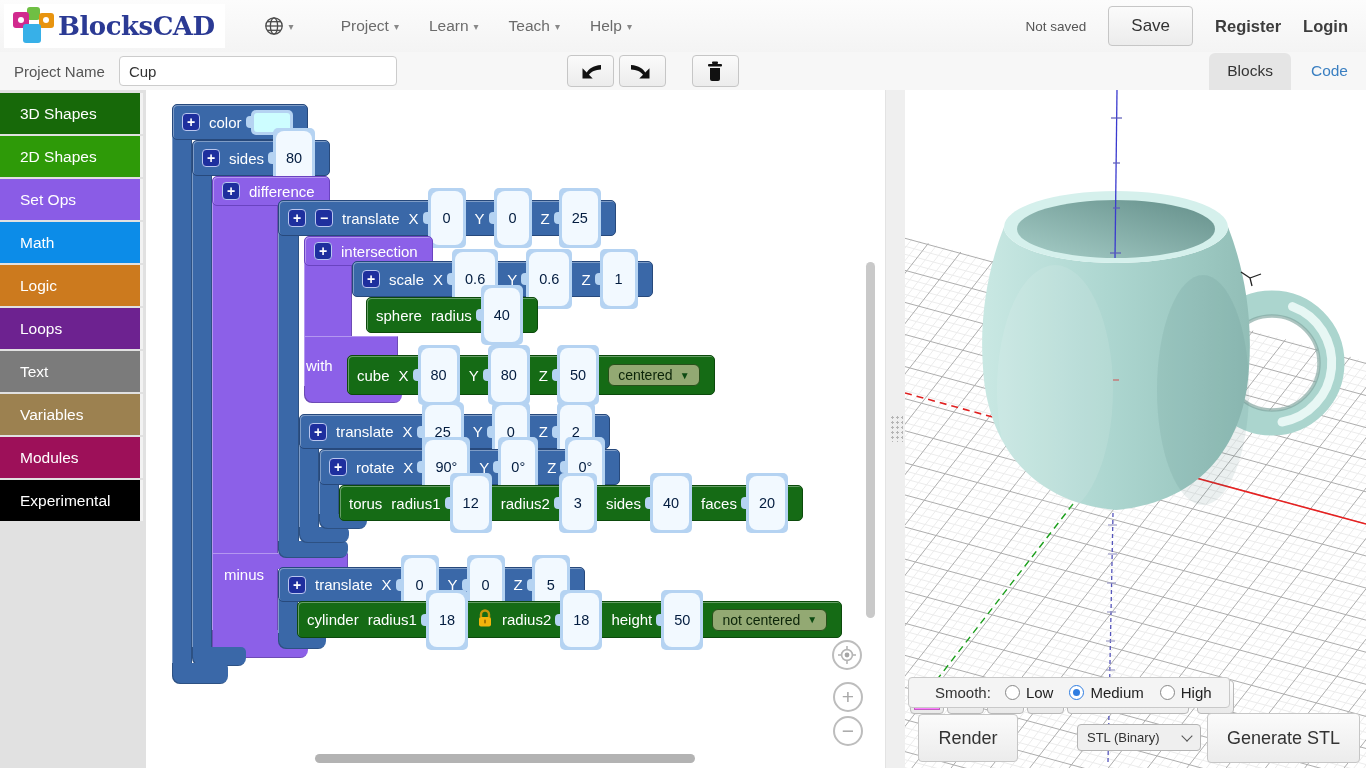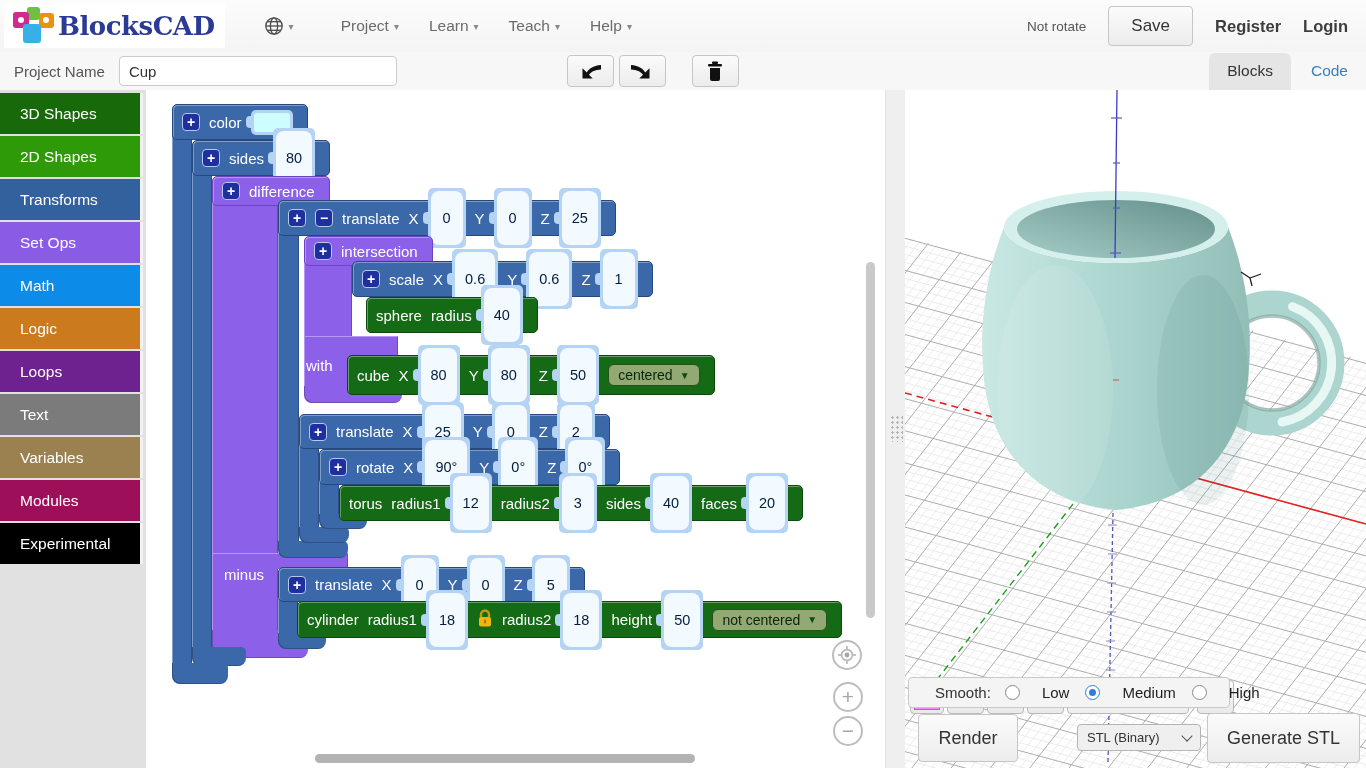--- a/index.html
+++ b/index.html
@@ -95,21 +95,21 @@
   .vbtn.ic{width:37px;}
   .vgroup{display:flex;align-items:center;gap:6px;background:linear-gradient(#fdfdfd,#eee);
           border:1px solid #b9b9b9;border-radius:4px;height:34px;padding:0 8px;box-sizing:border-box;}
   .vp-select{display:flex;align-items:center;gap:9px;color:#333;font-size:15px;cursor:pointer;}
   .chev{width:7px;height:7px;border-right:1.6px solid #555;border-bottom:1.6px solid #555;
         transform:rotate(45deg);margin-top:-4px;}
   .smooth-bar{position:absolute;left:3px;top:587px;width:322px;height:31px;background:#f4f4f4;
               border:1px solid #c9c9c9;border-radius:4px;display:flex;align-items:center;
               font-size:15px;color:#333;box-sizing:border-box;}
   .smooth-label{margin-left:26px;margin-right:14px;}
-  .radio-opt{display:flex;align-items:center;gap:22px;margin-right:16px;color:#222;cursor:pointer;}
+  .radio-opt{display:flex;align-items:center;gap:6px;margin-right:16px;color:#222;cursor:pointer;}
   .radio{width:15px;height:15px;border-radius:50%;border:1.5px solid #888;background:#fff;
          box-sizing:border-box;display:flex;align-items:center;justify-content:center;}
   .radio.checked{border-color:#2f7de1;}
   .radio.checked::after{content:"";width:7px;height:7px;border-radius:50%;background:#2f7de1;}
   .render-btn{position:absolute;left:13px;top:624px;width:100px;height:48px;font-size:18px;}
   .stl-select{position:absolute;left:172px;top:634px;width:124px;height:27px;background:#efefef;
               border:1px solid #b5b5b5;border-radius:4px;display:flex;align-items:center;
               justify-content:space-between;padding:0 9px;font-size:13px;color:#333;
               box-sizing:border-box;cursor:pointer;}
   .gen-btn{position:absolute;left:302px;top:623px;width:153px;height:50px;font-size:18px;}
@@ -155,21 +155,21 @@
         <div class="nav-item">
           <span>Teach</span>
           <span class="caret">▾</span>
         </div>
         <div class="nav-item">
           <span>Help</span>
           <span class="caret">▾</span>
         </div>
       </div>
     <div class="nav-right">
-      <span class="not-saved">Not rotate</span>
+      <span class="not-saved">Not saved</span>
       <button class="btn save-btn">Save</button>
       <span class="nav-strong">Register</span>
       <span class="nav-strong">Login</span>
     </div>
   </div>
 
   <div class="toolbar">
     <span class="pn-label">Project Name</span>
     <input class="pn-input" value="Cup" style="">
     <button class="btn tb-btn undo-btn">
@@ -191,21 +191,20 @@
     </button>
     <div class="view-tabs">
       <span class="tab-blocks">Blocks</span>
       <span class="tab-code">Code</span>
     </div>
   </div>
 
   <div class="sidebar" id="sidebar" style="padding-top: 3px;">
       <div class="cat" style="background: rgb(23, 105, 9);">3D Shapes</div>
       <div class="cat" style="background: rgb(46, 154, 8);">2D Shapes</div>
-      <div class="cat" style="background: rgb(51, 97, 158);">Transforms</div>
       <div class="cat" style="background: rgb(138, 92, 230);">Set Ops</div>
       <div class="cat" style="background: rgb(12, 140, 232);">Math</div>
       <div class="cat" style="background: rgb(204, 122, 30);">Logic</div>
       <div class="cat" style="background: rgb(109, 34, 144);">Loops</div>
       <div class="cat" style="background: rgb(123, 123, 123);">Text</div>
       <div class="cat" style="background: rgb(156, 129, 80);">Variables</div>
       <div class="cat" style="background: rgb(157, 16, 89);">Modules</div>
       <div class="cat" style="background: rgb(0, 0, 0);">Experimental</div>
     </div>
 

